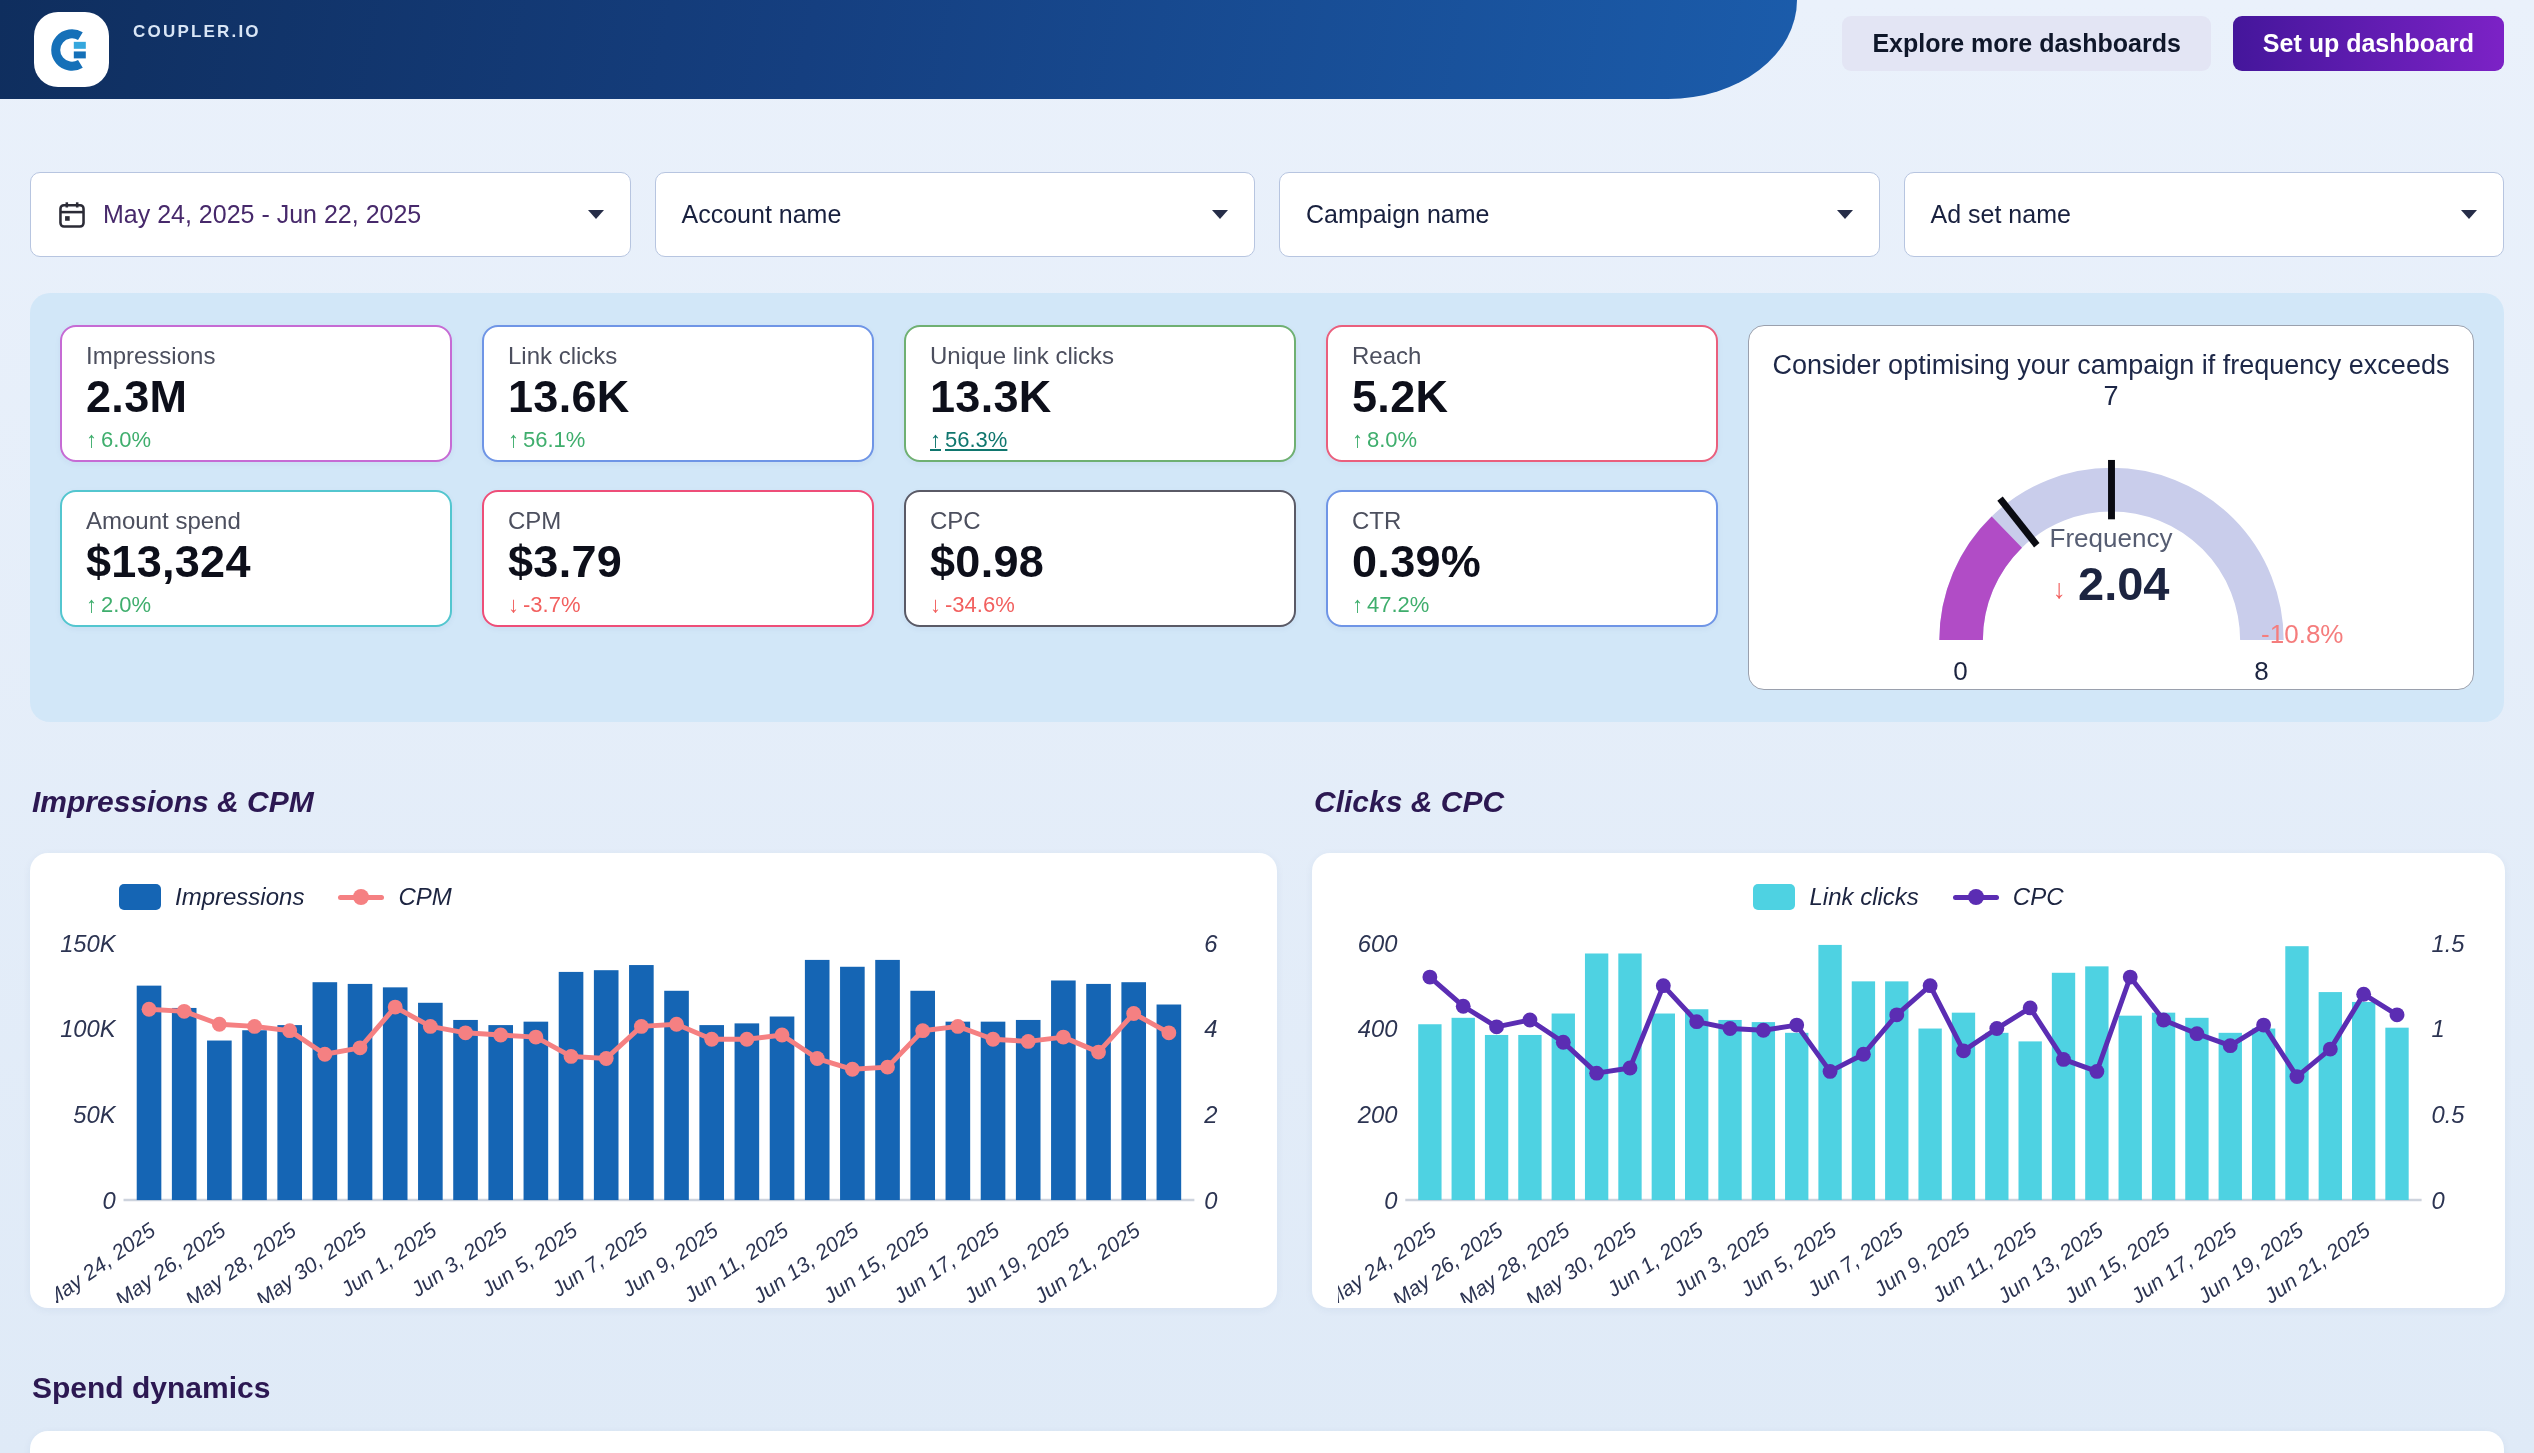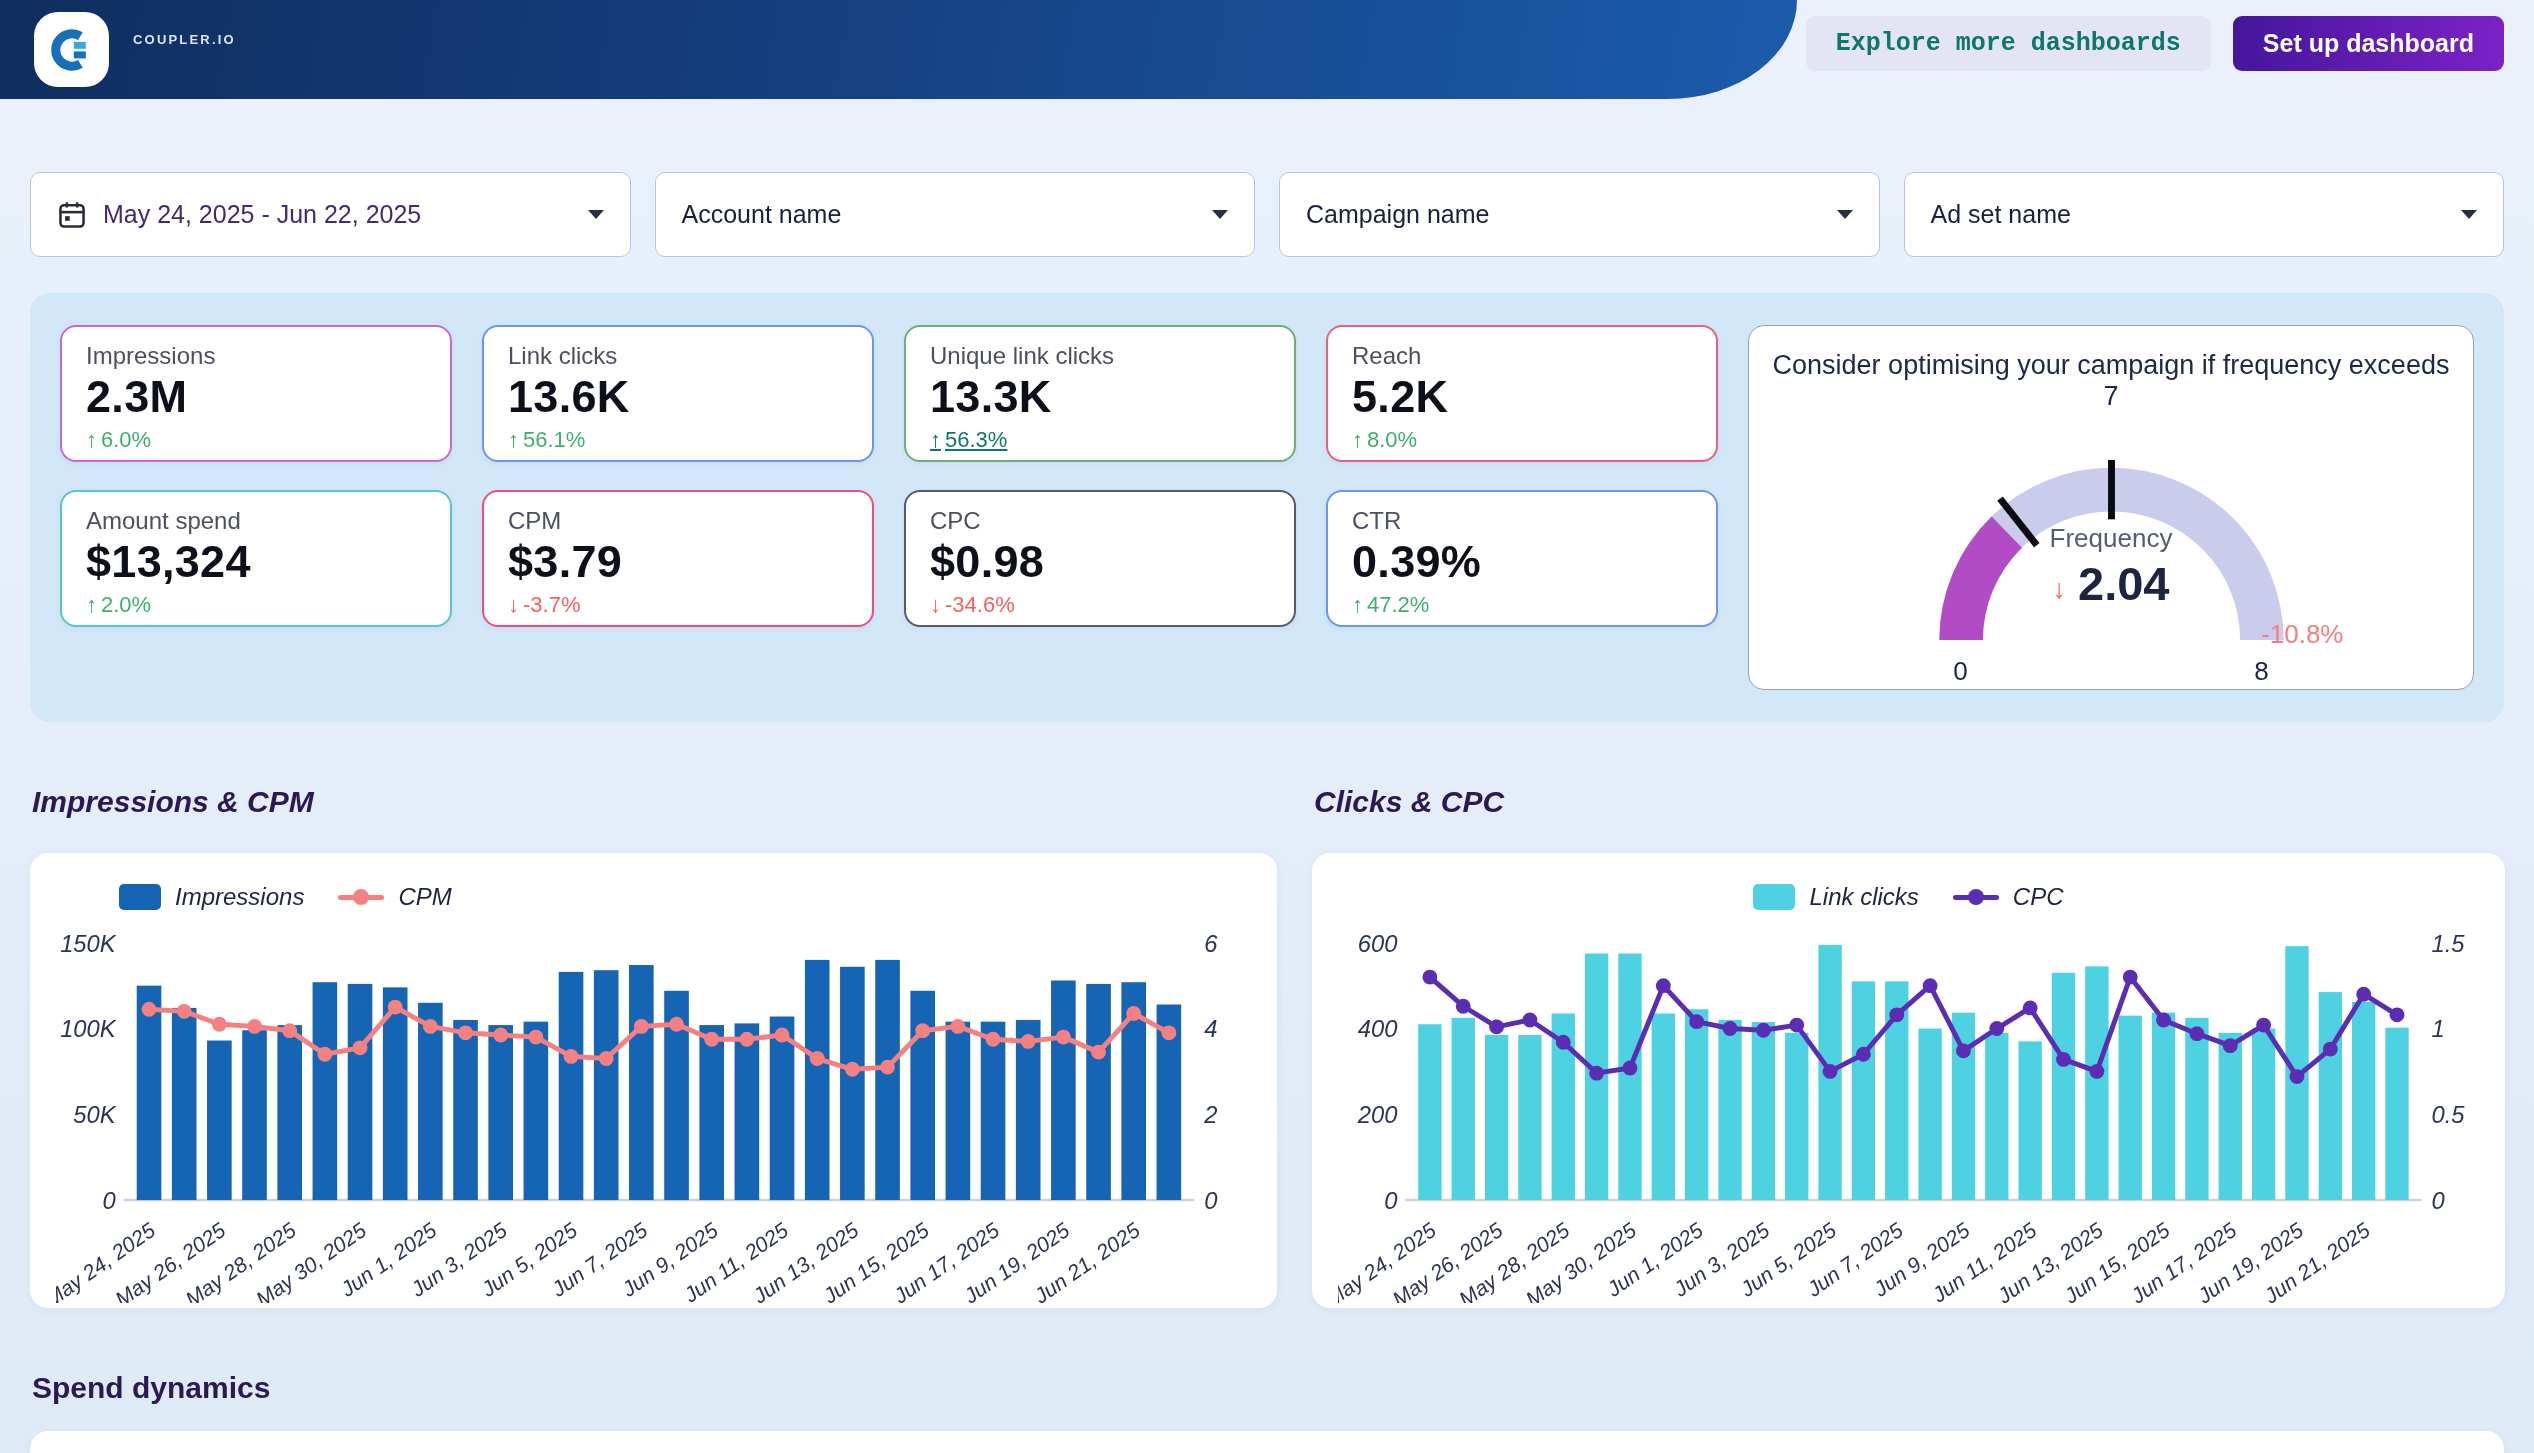--- a/index.html
+++ b/index.html
@@ -7,25 +7,25 @@
     background:linear-gradient(180deg,#eaf1fb 0%,#dfeaf7 100%);}
   
   .header{position:relative;height:99px;}
   .header-blue{position:absolute;left:0;top:0;width:1797px;height:99px;
     background:linear-gradient(100deg,#0f2e5e 0%,#153f80 45%,#1b5cab 100%);
     border-bottom-right-radius:129px 99px;}
   .logo{position:absolute;left:34px;top:12px;width:75px;height:75px;background:#fff;
     border-radius:24px;display:flex;align-items:center;justify-content:center;}
   .header-titles{position:absolute;left:133px;top:14px;color:#fff;}
   .header-title{font-size:40px;font-weight:700;letter-spacing:0.2px;}
-  .header-sub{font-size:13px;font-weight:700;letter-spacing:2.2px;color:#d9e6f6;margin-top:18px;}
+  .header-sub{font-size:17px;font-weight:700;letter-spacing:2.2px;color:#d9e6f6;margin-top:8px;}
   .header-actions{position:absolute;right:30px;top:16px;display:flex;gap:22px;}
   .btn{border:none;border-radius:9px;height:55px;padding:0 30px;font-size:25px;font-weight:700;
     font-family:inherit;cursor:pointer;}
-  .btn-explore{background:#e3e5f4;color:#0f766e;font-family:Liberation Mono, monospace;}
+  .btn-explore{background:#e3e5f4;color:#0f172a;}
   .btn-setup{background:linear-gradient(90deg,#44169b 0%,#7c22c6 100%);color:#fff;}
   
   .filters{display:flex;gap:24px;margin:73px 30px 0 30px;}
   .filter{flex:1;height:83px;background:#fff;border:1.5px solid #b7c5e0;border-radius:10px;
     display:flex;align-items:center;padding:0 26px;cursor:pointer;}
   .filter-label{font-size:25px;color:#18203e;flex:1;}
   .filter-label.accent{color:#47296b;}
   .cal-icon{margin-right:16px;display:flex;}
   .caret{width:0;height:0;border-left:8px solid transparent;border-right:8px solid transparent;
     border-top:9px solid #262d48;}

